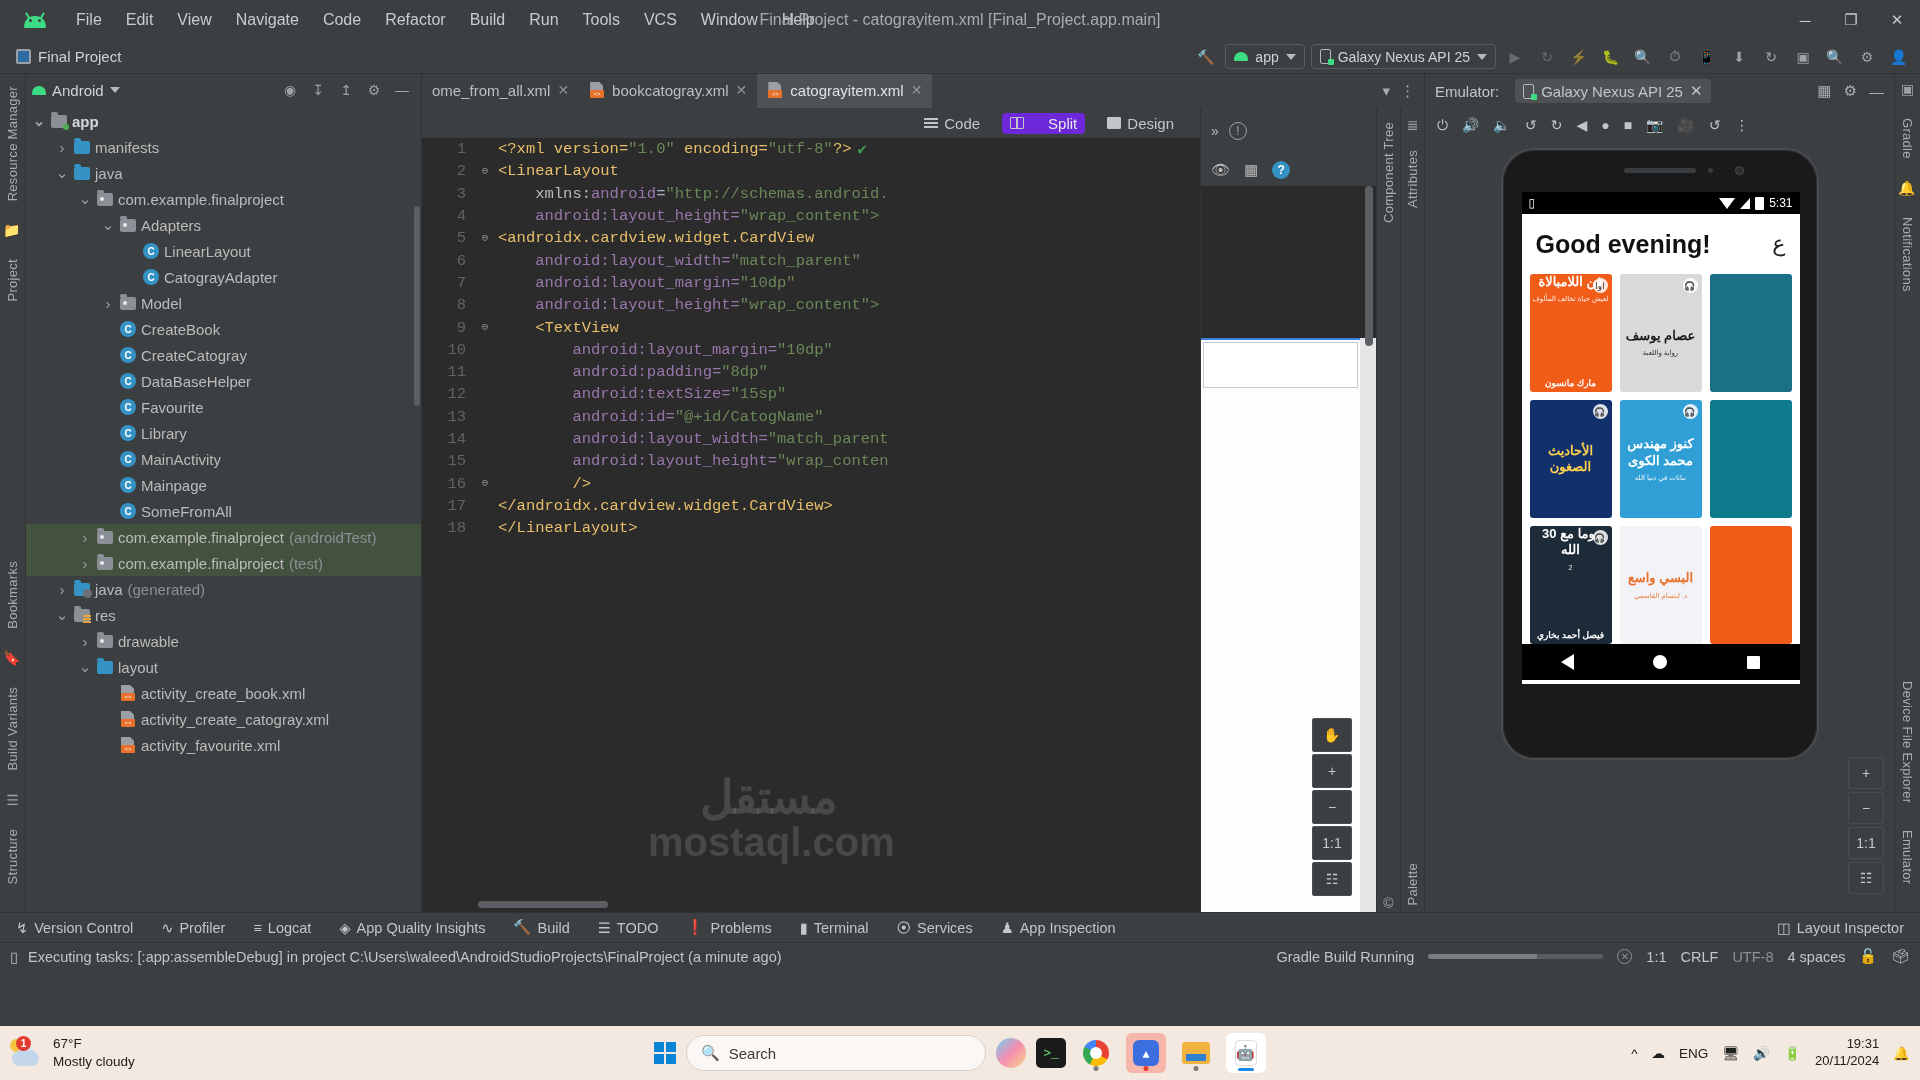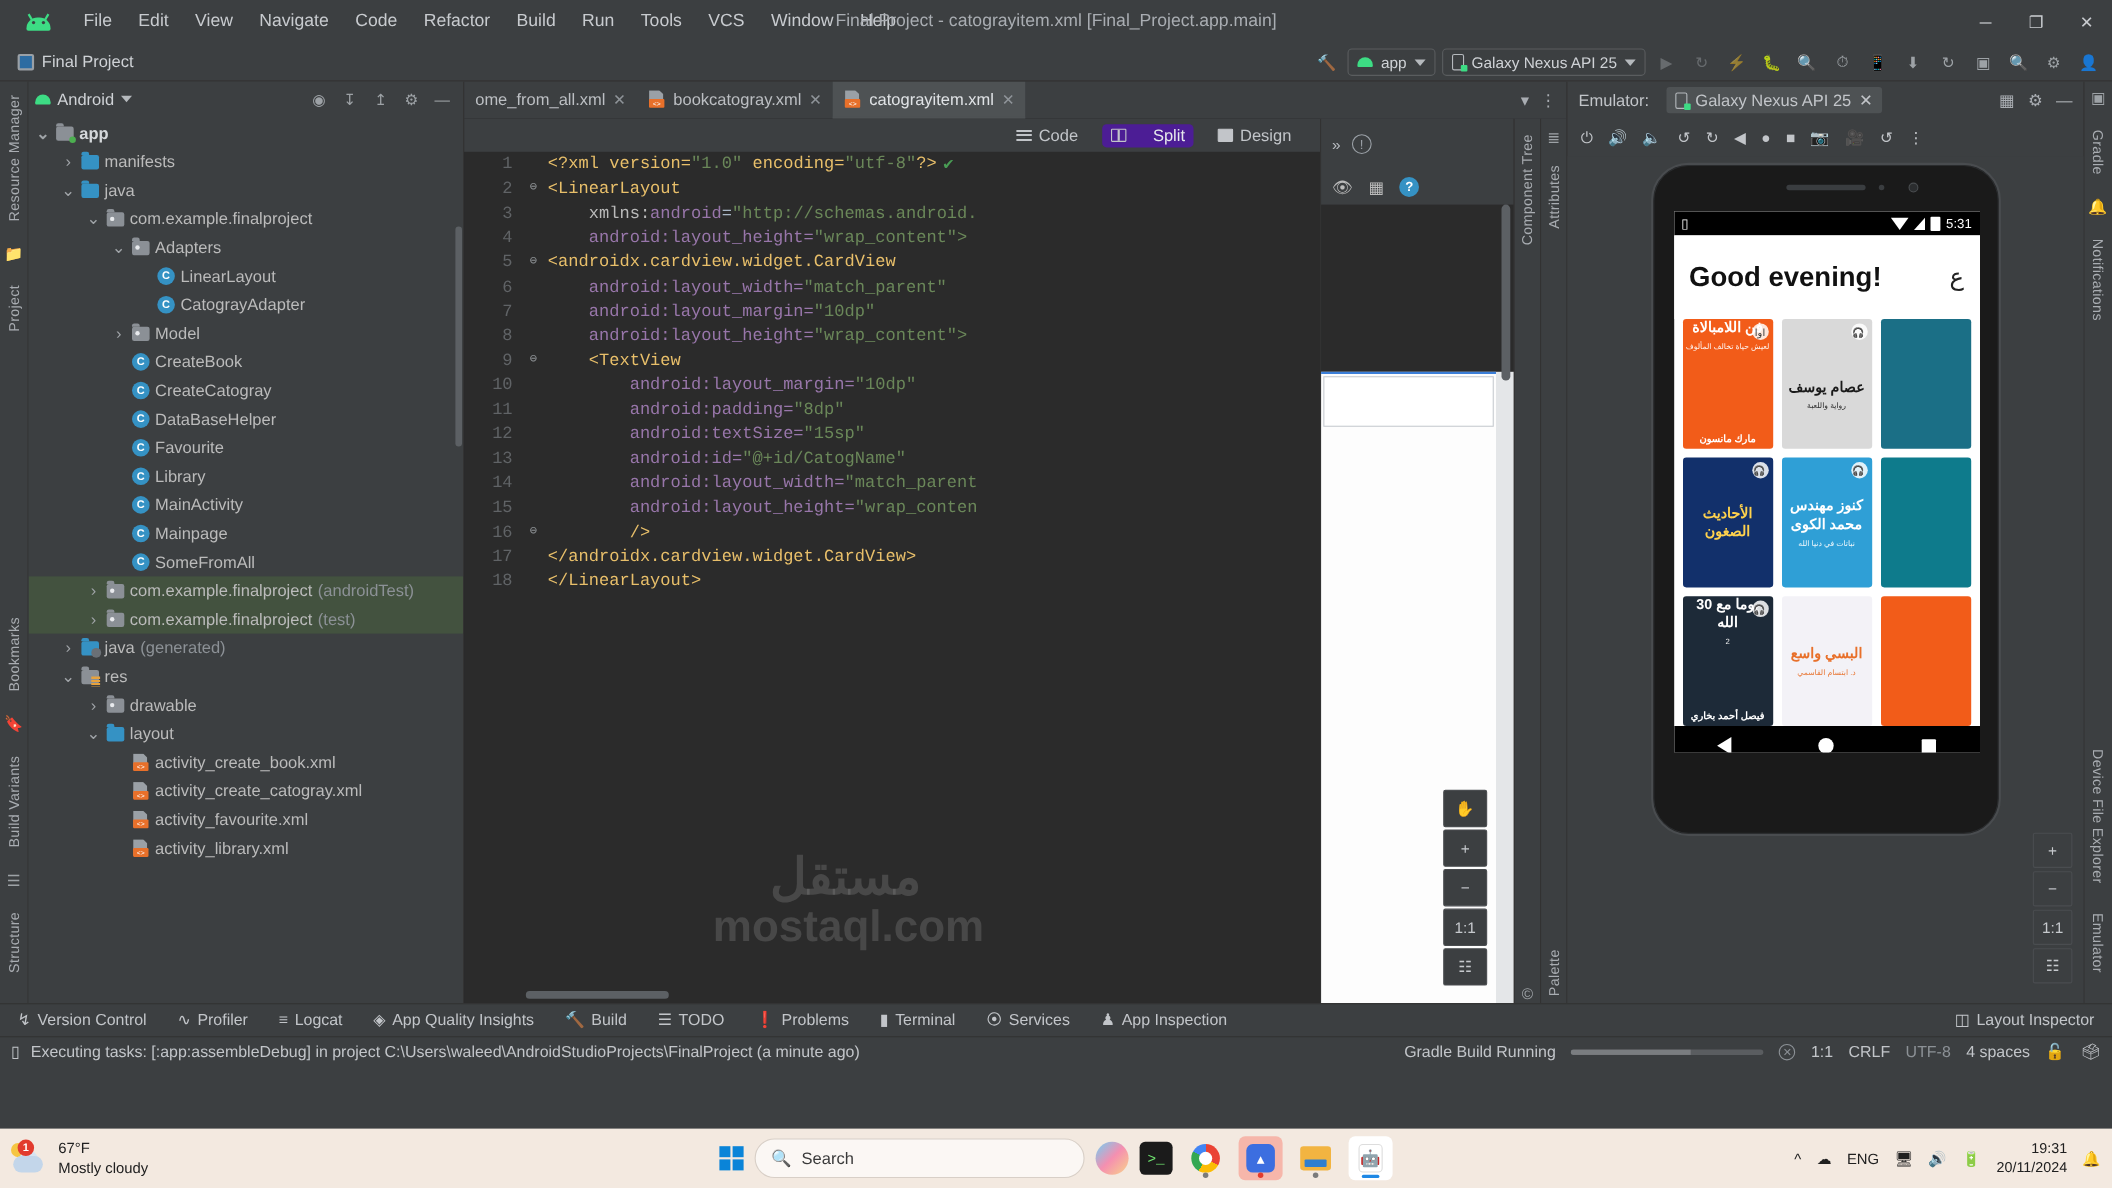--- a/index.html
+++ b/index.html
@@ -83,21 +83,21 @@
   .tab{ display:flex;align-items:center;gap:7px;padding:0 10px;color:#bcbfc3;font-size:15px;
       border-bottom:2px solid transparent;}
   .tab.active{ background:#4e5254; border-bottom:2px solid #4e5254; color:#e0e3e6;}
   .tab .x{color:#8f9499;font-size:14px;}
   .tabs-more{display:flex;align-items:center;gap:10px;padding:0 9px;color:#a9adb2;margin-left:auto;}
   .edmain{flex:1;display:flex;min-height:0;}
   .codepane{ flex:1; background:#2b2b2b; display:flex; flex-direction:column; min-width:0; position:relative;}
   .modebar{ height:30px; background:#3c3f41; display:flex; align-items:center; justify-content:flex-end;
       gap:14px; padding-right:18px; color:#c2c5c9; font-size:15px;}
   .modebtn{display:flex;align-items:center;gap:6px;padding:2px 8px;border-radius:4px;}
-  .modebtn.sel{background:#4c1d95;color:#e6e9ec;gap:24px;}
+  .modebtn.sel{background:#6d28d9;color:#e6e9ec;gap:24px;}
   .hamb{display:inline-block;width:14px;height:11px;
     background:repeating-linear-gradient(#c2c5c9 0 2px,transparent 2px 4px);}
   .splitico{display:inline-block;width:14px;height:12px;border:1.5px solid #c2c5c9;border-radius:1px;position:relative;}
   .splitico::after{content:"";position:absolute;left:5px;top:0;bottom:0;width:1.5px;background:#c2c5c9;}
   .designico{display:inline-block;width:14px;height:12px;border:1.5px solid #c2c5c9;border-radius:1px;background:#c2c5c9;}
   .code{ flex:1; overflow:hidden; position:relative; font-family:"Liberation Mono", monospace; font-size:15.5px;}
   .cline{ height:22.3px; display:flex; align-items:center; white-space:pre;}
   .cline:first-child{background:#323232;}
   .ln{ width:56px; text-align:right; padding-right:12px; color:#606366; flex:0 0 56px;}
   .cline:first-child .ln{color:#a4a8ab;}
@@ -139,21 +139,21 @@
   .phone{ width:318px; height:612px; margin-top:6px; background:#1a1a1a; border-radius:34px;
      border:2px solid #494c4f; position:relative; box-shadow:0 0 0 1px #2a2c2e inset;}
   .ph-speaker{position:absolute;top:18px;left:50%;transform:translateX(-50%);width:72px;height:5px;background:#3a3d40;border-radius:3px;}
   .ph-dot{position:absolute;top:18px;width:5px;height:5px;background:#3a3d40;border-radius:50%;}
   .ph-screen{position:absolute;left:19px;top:42px;width:278px;height:492px;background:#fff;overflow:hidden;}
   .st-bar{height:22px;background:#000;color:#fff;display:flex;align-items:center;padding:0 7px;font-size:12px;gap:5px;}
   .st-right{margin-left:auto;display:flex;align-items:center;gap:5px;}
   .wifi{width:0;height:0;border-left:8px solid transparent;border-right:8px solid transparent;border-top:11px solid #fff;}
   .sig{width:0;height:0;border-left:10px solid transparent;border-bottom:11px solid #fff;}
   .batt{width:9px;height:13px;background:#fff;border-radius:1px;position:relative;}
-  .greet{height:76px;display:flex;align-items:center;padding:0 14px;background:#fff;}
+  .greet{height:60px;display:flex;align-items:center;padding:0 14px;background:#fff;}
   .greet h1{font-size:25px;color:#111;font-weight:bold;}
   .greet .acct{margin-left:auto;font-size:22px;color:#222;}
   .grid{display:grid;grid-template-columns:repeat(3,1fr);gap:8px;padding:0 8px;}
   .bk{height:118px;border-radius:3px;position:relative;overflow:hidden;display:flex;
      flex-direction:column;align-items:center;justify-content:center;color:#fff;font-size:10px;}
   .bk .hp{position:absolute;right:4px;top:4px;width:15px;height:15px;border-radius:50%;
      background:rgba(255,255,255,.85);color:#333;font-size:9px;display:flex;align-items:center;justify-content:center;}
   .navbar{height:36px;background:#000;display:flex;align-items:center;justify-content:space-around;color:#fff;}
   .nb-tri{width:0;height:0;border-top:8px solid transparent;border-bottom:8px solid transparent;border-right:13px solid #fff;}
   .nb-cir{width:14px;height:14px;border-radius:50%;background:#fff;}
@@ -450,28 +450,20 @@
             </span>
             <span>activity_create_catogray.xml</span>
           </div>
           <div class="trow" style="padding-left: 75px;">
             <span class="arrow"></span>
             <span class="xmlico">
               <span class="pg"></span>
               <span class="tag">&lt;&gt;</span>
             </span>
             <span>activity_favourite.xml</span>
-          </div>
-          <div class="trow" style="padding-left: 75px;">
-            <span class="arrow"></span>
-            <span class="xmlico">
-              <span class="pg"></span>
-              <span class="tag">&lt;&gt;</span>
-            </span>
-            <span>activity_library.xml</span>
           </div>
         </div>
     </div>
 
     <div class="editor">
       <div class="tabsrow">
         <div class="tab">
           <span>ome_from_all.xml</span>
           <span class="x">✕</span>
         </div>

